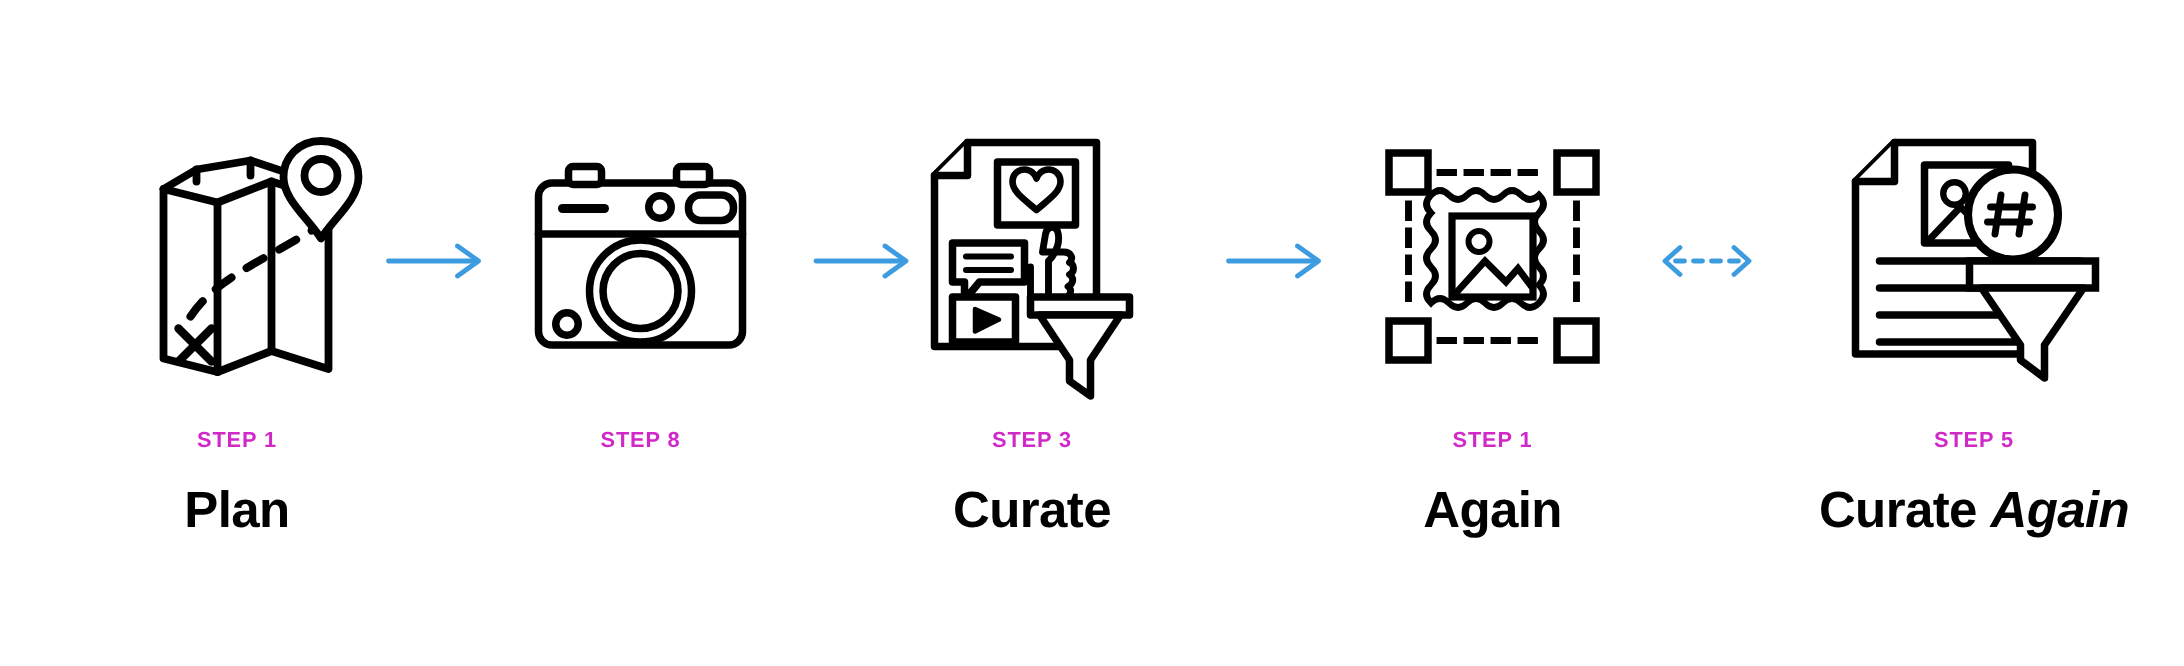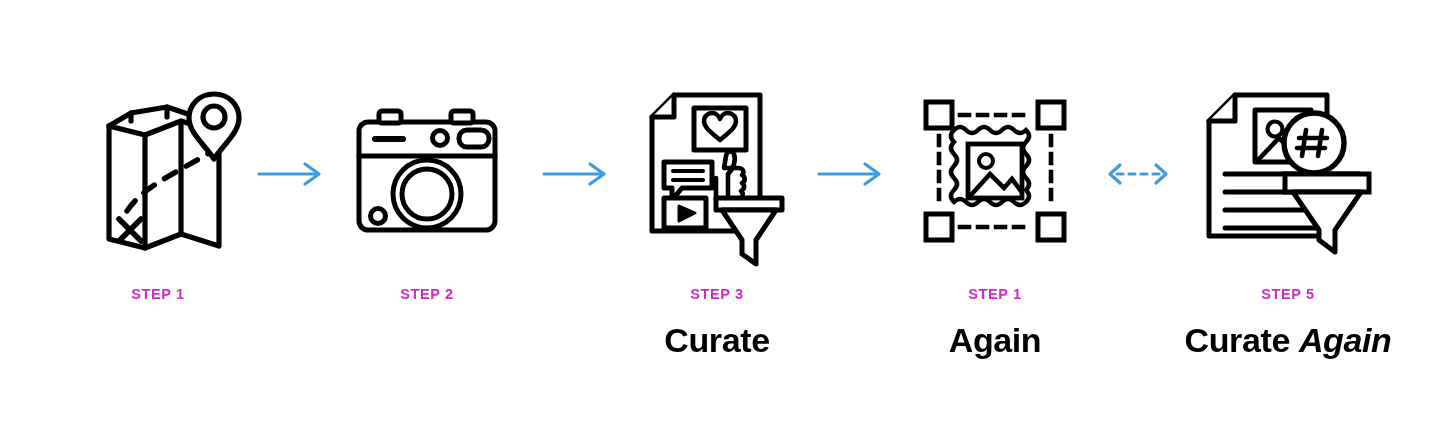--- a/index.html
+++ b/index.html
@@ -98,20 +98,21 @@
         </g>
         <path d="M46 128 L68 150" stroke-width="5.6"></path>
         <path d="M68 128 L46 150" stroke-width="5.6"></path>
         <g>
           <path d="M141 3 C 156 3, 166 14, 166 27 C 166 42, 150 54, 141 68 C 132 54, 116 42, 116 27 C 116 14, 126 3, 141 3 Z" fill="#fff"></path>
           <circle cx="141" cy="26" r="11" fill="#fff"></circle>
         </g>
       </svg>
     </div>
     <div class="step-kicker">STEP 1</div>
+    <div class="step-title"><span>Plan</span></div>
   </div>
 
   <div class="connector" style="left:247px;">
     <svg width="72" height="28" viewBox="0 0 72 28">
       <path d="M2 14 L58 14" stroke="#3d9be0" stroke-width="3.2" fill="none" stroke-linecap="round"></path>
       <path d="M48 4 L62 14 L48 24" stroke="#3d9be0" stroke-width="3.2" fill="none" stroke-linecap="round" stroke-linejoin="round"></path>
     </svg>
   </div>
 
   <div class="step" style="left:317px;">
@@ -122,31 +123,31 @@
         <rect x="32" y="9" width="22" height="12" rx="3" fill="#fff"></rect>
         <rect x="104" y="9" width="22" height="12" rx="3" fill="#fff"></rect>
         <path d="M28 37 L56 37" stroke-width="6"></path>
         <circle cx="93" cy="36" r="7.5" fill="#fff"></circle>
         <rect x="112" y="28" width="30" height="17" rx="8" fill="#fff"></rect>
         <circle cx="80" cy="92" r="34" fill="#fff"></circle>
         <circle cx="80" cy="92" r="25" fill="#fff"></circle>
         <circle cx="31" cy="114" r="7.5" fill="#fff"></circle>
       </svg>
     </div>
-    <div class="step-kicker">STEP 2</div>
+    <div class="step-kicker">STEP 8</div>
   </div>
 
   <div class="connector" style="left:532px;">
     <svg width="72" height="28" viewBox="0 0 72 28">
       <path d="M2 14 L58 14" stroke="#3d9be0" stroke-width="3.2" fill="none" stroke-linecap="round"></path>
       <path d="M48 4 L62 14 L48 24" stroke="#3d9be0" stroke-width="3.2" fill="none" stroke-linecap="round" stroke-linejoin="round"></path>
     </svg>
   </div>
 
-  <div class="step" style="left:607px;text-align:center;">
+  <div class="step" style="left:578px;text-align:center;">
     <div class="icon-wrap">
       <svg width="150" height="165" viewBox="0 0 150 165" fill="none" stroke="#000" stroke-width="5" stroke-linecap="round" stroke-linejoin="round">
         <path d="M10 29 L32 7 L118 7 L118 143 L10 143 Z" fill="#fff"></path>
         <path d="M32 7 L32 29 L10 29" fill="#fff"></path>
         <rect x="52" y="20" width="52" height="42" fill="#fff"></rect>
         <path d="M78 52 C 70 45, 62 40, 62 33 C 62 28, 66 25, 70 25 C 74 25, 77 28, 78 31 C 79 28, 82 25, 86 25 C 90 25, 94 28, 94 33 C 94 40, 86 45, 78 52 Z" fill="#fff" stroke-width="4.4"></path>
         <path d="M22 74 L70 74 L70 100 L40 100 L30 112 L30 100 L22 100 Z" fill="#fff"></path>
         <path d="M31 83 L61 83" stroke-width="4"></path>
         <path d="M31 92 L61 92" stroke-width="4"></path>
         <path d="M74 90 L74 112 L86 112 L86 86 C 92 80, 94 72, 92 66 C 90 62, 85 63, 84 68 L82 80 L96 80 C 101 80, 103 84, 100 87 C 103 88, 104 93, 100 95 C 103 97, 103 101, 99 103 C 102 105, 101 110, 96 111 L86 112" fill="#fff" stroke-width="4.6"></path>
@@ -194,21 +195,21 @@
   </div>
 
   <div class="connector" style="left:1092px;">
     <svg width="72" height="28" viewBox="0 0 72 28">
       <path d="M18 5 L8 14 L18 23" stroke="#3d9be0" stroke-width="3.2" fill="none" stroke-linecap="round" stroke-linejoin="round"></path>
       <path d="M15 14 L57 14" stroke="#3d9be0" stroke-width="3.2" fill="none" stroke-linecap="round" stroke-dasharray="6 6"></path>
       <path d="M54 5 L64 14 L54 23" stroke="#3d9be0" stroke-width="3.2" fill="none" stroke-linecap="round" stroke-linejoin="round"></path>
     </svg>
   </div>
 
-  <div class="step" style="left:1178px;text-decoration:underline;">
+  <div class="step" style="left:1206px;text-decoration:underline;">
     <div class="icon-wrap">
       <svg width="178" height="165" viewBox="0 0 178 165" fill="none" stroke="#000" stroke-width="5" stroke-linecap="round" stroke-linejoin="round">
         <path d="M10 33 L36 7 L128 7 L128 148 L10 148 Z" fill="#fff"></path>
         <path d="M36 7 L36 33 L10 33" fill="#fff"></path>
         <rect x="56" y="22" width="56" height="52" fill="#fff" stroke-width="5"></rect>
         <circle cx="76" cy="41" r="7.5" fill="#fff" stroke-width="4.2"></circle>
         <path d="M59 72 L80 50 L93 63 L101 54 L110 66" stroke-width="4.6" fill="none"></path>
         <path d="M26 86 L160 86" stroke-width="5"></path>
         <path d="M26 104 L160 104" stroke-width="5"></path>
         <path d="M26 122 L140 122" stroke-width="5"></path>

